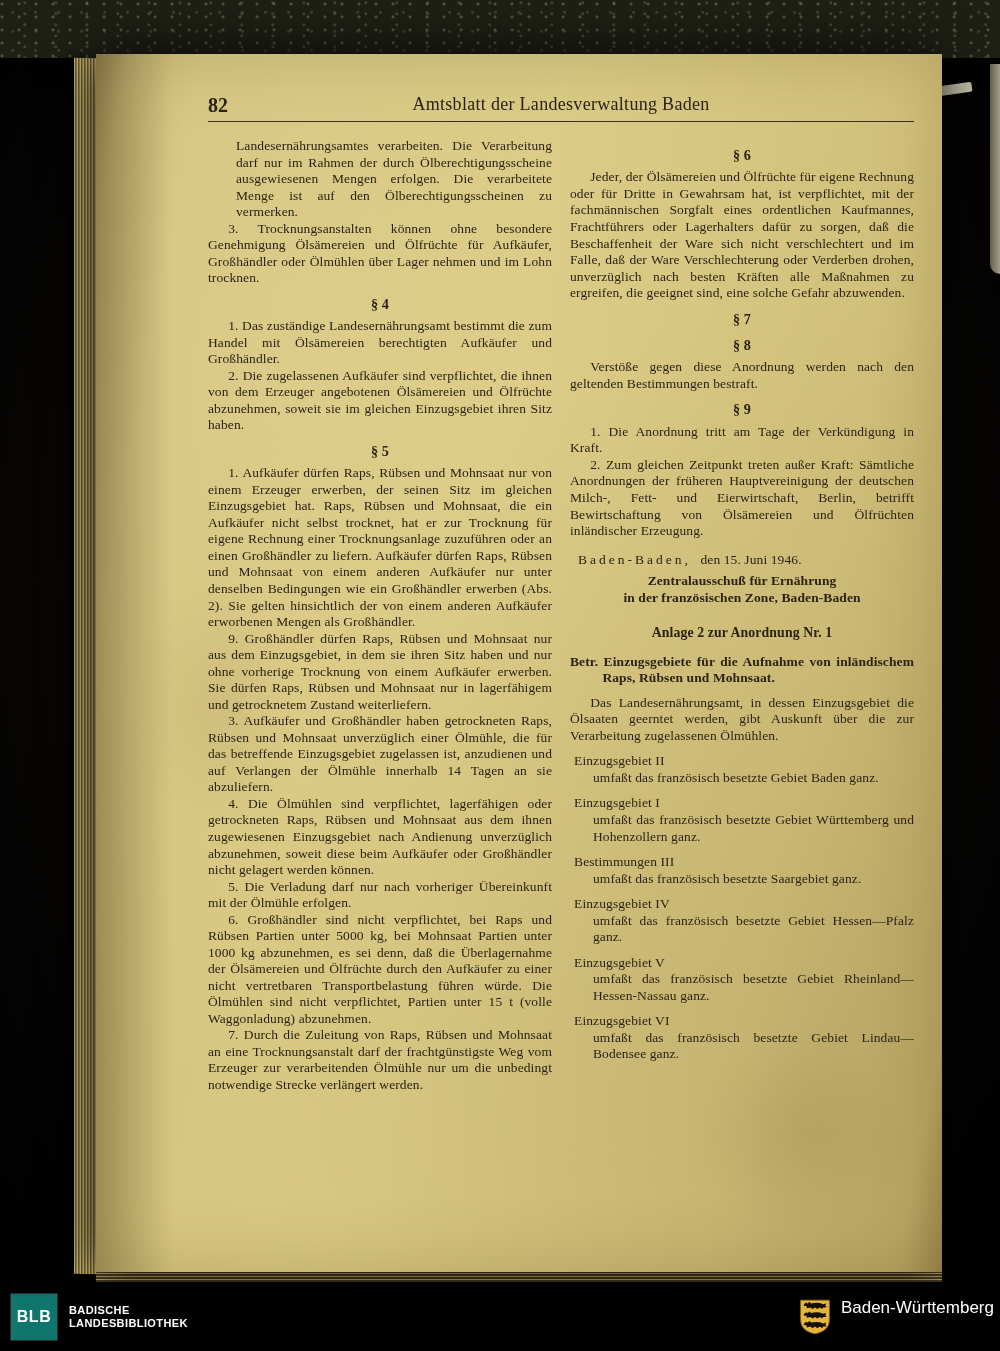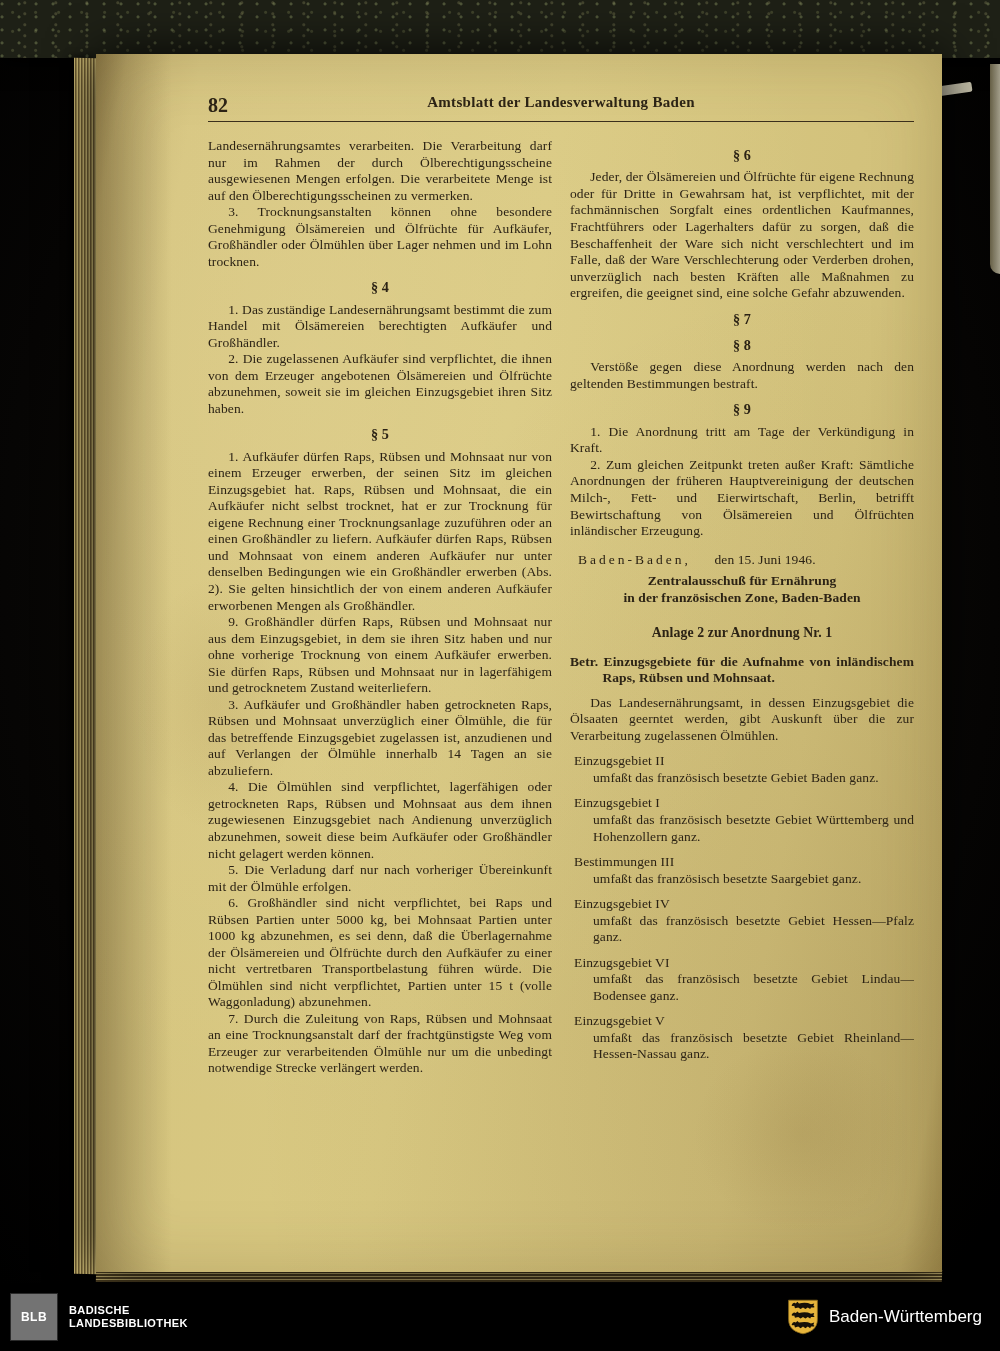--- a/index.html
+++ b/index.html
@@ -66,54 +66,54 @@
   .blotch2 { position:absolute; right: 30px; top: 980px; width: 220px; height: 200px;
     background: radial-gradient(ellipse, rgba(110,80,30,.10), transparent 70%); }
 
   .page-inner {
     position: absolute; left: 112px; top: 40px; width: 706px; height: 1150px;
     color: #2c2315; overflow: hidden;
   }
 
   .page-head { position: relative; height: 22px; }
   .pnum { position: absolute; left: 0; top: 0; font-weight: bold; font-size: 20px; }
-  .ptitle { display: block; text-align: center; font-weight: bold; font-size: 15px; letter-spacing: .3px; }
+  .ptitle { display: block; text-align: center; font-weight: normal; font-size: 18px; letter-spacing: .3px; }
   .rule { border-bottom: 1.6px solid #3b2f1c; margin: 5px 0 16px 0; }
 
   .cols { display: flex; gap: 18px; }
   .col { width: 344px; font-size: 13.5px; line-height: 1.225; letter-spacing: .1px; }
 
   .para { margin: 0; text-indent: 1.5em; text-align: justify; }
-  .para.flush { text-indent: 0; }
+  .para.flush { text-indent: 0; margin-left: 28px; }
   .sect { margin: 9px 0 5px 0; text-align: center; font-weight: bold; font-size: 14.2px; }
 
   .dateline { margin: 12px 0 4px 0; text-indent: .6em; }
-  .spaced { letter-spacing: 3px; margin-right: 20px; }
+  .spaced { letter-spacing: 3px; margin-right: 6px; }
   .signature { text-align: center; font-weight: bold; margin: 5px 0 17px 0; line-height: 1.25; }
   .anlage-head { margin: 18px 0 12px 0; text-align: center; font-weight: bold; font-size: 13.8px; }
   .betr { margin: 0 0 8px 0; font-weight: bold; text-align: justify;
           padding-left: 2.4em; text-indent: -2.4em; }
   .geb { margin-top: 9px; }
   .geb-label { padding-left: .3em; }
   .geb-text { padding-left: 1.7em; text-align: justify; }
 
   
   .bar {
     position: absolute; left: 0; top: 1283px; width: 1000px; height: 68px;
     background: #000; display: flex; align-items: center; justify-content: space-between;
     font-family: "Liberation Sans", sans-serif; color: #fff;
   }
   .bar-left { display: flex; align-items: center; gap: 11px; padding-left: 10px; }
   .blb-box {
-    width: 46px; height: 46px; background: #737373; border: 1px solid #2a2a2a;
+    width: 46px; height: 46px; background: #0f766e; border: 1px solid #2a2a2a;
     display: flex; align-items: center; justify-content: center;
-    font-weight: bold; font-size: 12px; letter-spacing: .5px;
+    font-weight: bold; font-size: 16px; letter-spacing: .5px;
   }
   .lib-name { font-weight: bold; font-size: 11px; line-height: 1.18; letter-spacing: .4px; }
-  .bar-right { display: flex; align-items: center; gap: 10px; padding-right: 18px; }
+  .bar-right { display: flex; align-items: flex-start; gap: 10px; padding-right: 6px; }
   .crest { width: 32px; height: 38px; display: block; }
   .region-name { font-size: 17px; }
 </style>
 </head>
 <body>
 
 <div class="viewport">
 
   <div class="photo">
     <div class="cover-top"></div>
@@ -186,26 +186,26 @@
             </div>
             <div class="geb">
               <div class="geb-label">Bestimmungen III</div>
               <div class="geb-text">umfaßt das französisch besetzte Saargebiet ganz.</div>
             </div>
             <div class="geb">
               <div class="geb-label">Einzugsgebiet IV</div>
               <div class="geb-text">umfaßt das französisch besetzte Gebiet Hessen—Pfalz ganz.</div>
             </div>
             <div class="geb">
+              <div class="geb-label">Einzugsgebiet V</div>
+              <div class="geb-text">umfaßt das französisch besetzte Gebiet Rheinland—Hessen-Nassau ganz.</div>
+            </div>
+            <div class="geb">
               <div class="geb-label">Einzugsgebiet VI</div>
               <div class="geb-text">umfaßt das französisch besetzte Gebiet Lindau—Bodensee ganz.</div>
-            </div>
-            <div class="geb">
-              <div class="geb-label">Einzugsgebiet V</div>
-              <div class="geb-text">umfaßt das französisch besetzte Gebiet Rheinland—Hessen-Nassau ganz.</div>
             </div>
           </div>
 
         </div>
       </div>
     </div>
   </div>
 
   <footer class="bar">
     <div class="bar-left">

